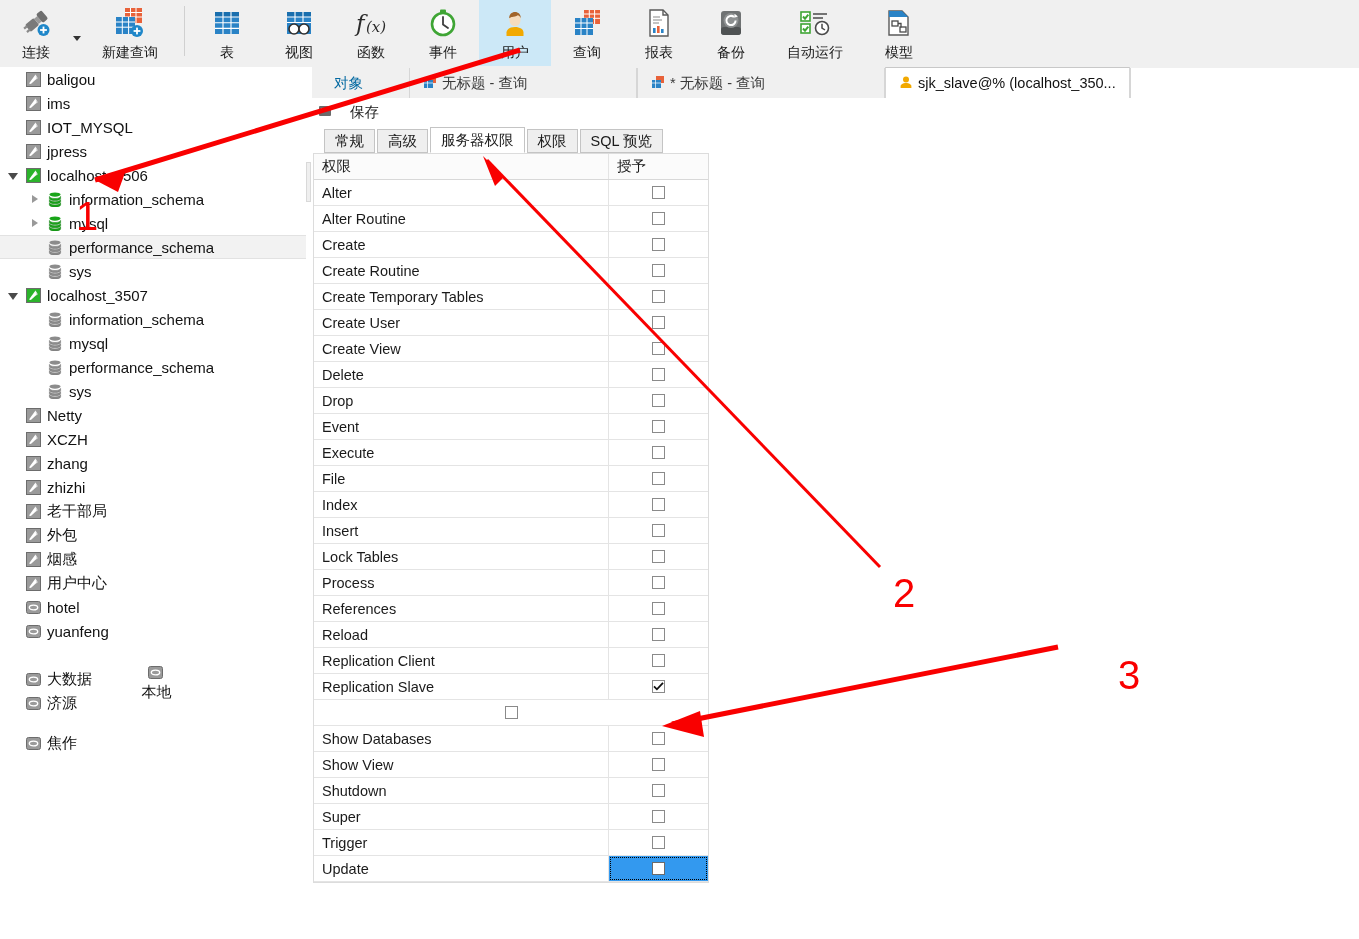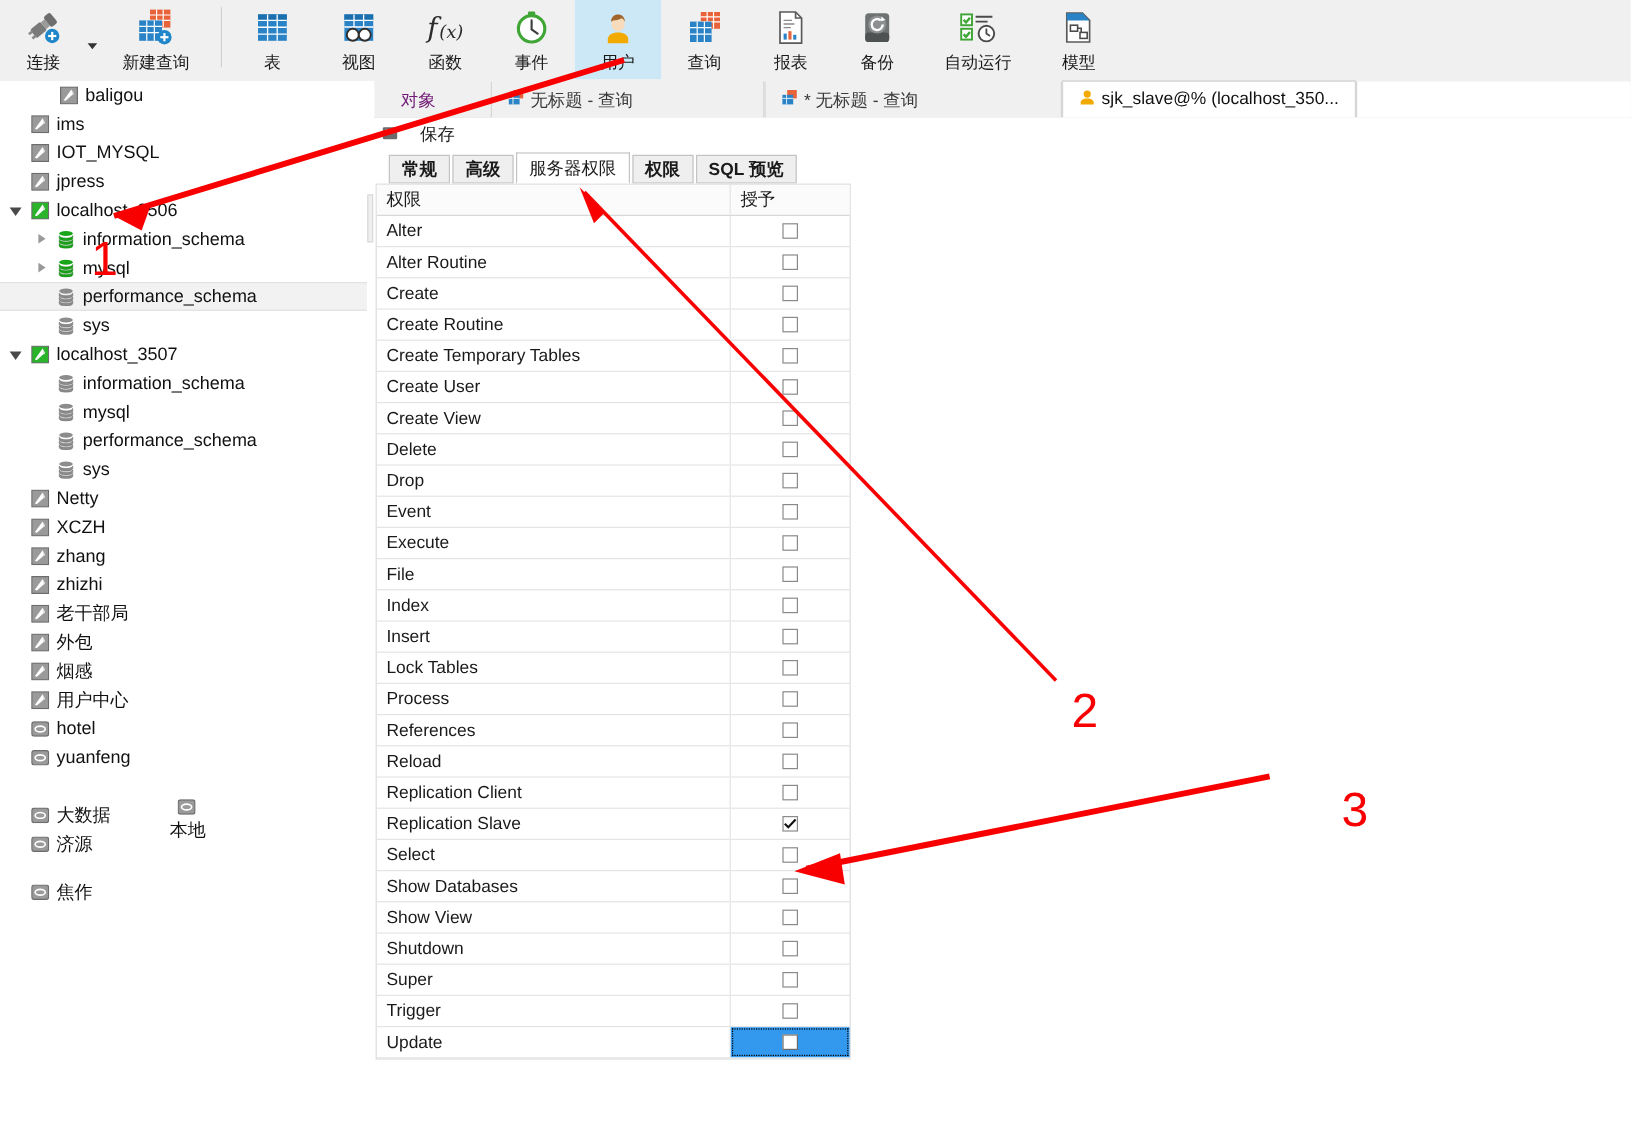--- a/index.html
+++ b/index.html
@@ -57,34 +57,34 @@
   
   .tabstrip{
     position:absolute;left:0;top:0;width:1047px;height:31px;
     background:#f0f0f0;border-bottom:1px solid #c8c8c8;display:flex;align-items:flex-end;
   }
   .doctab{
     height:30px;display:flex;align-items:center;gap:5px;padding:0 13px;
     font-size:14.5px;color:#3a3a3a;box-sizing:border-box;cursor:default;white-space:nowrap;
     border-left:1px solid #d6d6d6;border-right:1px solid #d6d6d6;background:#f0f0f0;
   }
-  .doctab.plain{border:none;background:transparent;color:#701a75;}
+  .doctab.plain{border:none;background:transparent;color:#0369a1;}
   .doctab.active{background:#ffffff;border-top:1px solid #c8c8c8;height:31px;color:#111;}
   .tabfill{flex:1;border-left:1px solid #d6d6d6;height:30px;background:#ffffff;}
 
   
   .savebar{position:absolute;left:0;top:31px;width:1047px;height:29px;background:#ffffff;display:flex;align-items:center;}
   .save-btn{display:flex;align-items:center;gap:18px;padding:2px 8px 2px 6px;font-size:14.5px;color:#222;cursor:default;}
 
   
   .innertabs{position:absolute;left:12px;top:60px;height:26px;display:flex;align-items:flex-end;}
   .itab{
     height:24px;padding:0 10px;display:flex;align-items:center;justify-content:center;
     font-size:14.5px;color:#1a1a1a;background:#efefef;border:1px solid #c4c4c4;
-    box-sizing:border-box;margin-right:2px;cursor:default;white-space:nowrap;font-weight:bold;
+    box-sizing:border-box;margin-right:2px;cursor:default;white-space:nowrap;
   }
   .itab.active{background:#ffffff;height:26px;border-bottom-color:#ffffff;font-weight:normal;}
 
   
   .ptable{position:absolute;left:1px;top:86px;width:396px;background:#ffffff;border:1px solid #dcdcdc;box-sizing:border-box;}
   .prow{display:flex;height:26px;box-sizing:border-box;border-bottom:1px solid #e4e4e4;}
   .prow.head{height:26px;background:#fbfbfb;border-bottom:1px solid #d8d8d8;}
   .pc-name{width:295px;flex:0 0 295px;display:flex;align-items:center;padding-left:8px;
            font-size:14.5px;color:#1a1a1a;box-sizing:border-box;border-right:1px solid #e4e4e4;}
   .pc-grant{flex:1;display:flex;align-items:center;justify-content:center;box-sizing:border-box;position:relative;}
@@ -280,21 +280,21 @@
           <rect x="15" y="19" width="6" height="5" fill="#fff" stroke="#4a4a4a" stroke-width="1.3"></rect>
           <path d="M13 15.5h3v4" fill="none" stroke="#4a4a4a" stroke-width="1.3"></path>
         </svg>
       </span>
       <span class="tb-lbl">模型</span>
     </div>
   </div>
 
   <div class="sidebar">
     <div id="tree-host">
-        <div class="tree-row" style="padding-left: 4px; margin-left: 24px;">
+        <div class="tree-row" style="padding-left: 4px;">
           <span class="tw"></span>
           <span class="ti">
             <svg width="15" height="15" viewBox="0 0 15 15">
               <rect x="0.5" y="0.5" width="14" height="14" fill="#9a9a9a" stroke="#6c6c6c"></rect>
               <path d="M3 11.5 L9.5 2.5 L11.5 6 L4.8 12z" fill="#fff"></path>
               <path d="M9.3 2.6 L11.6 6.2 L10.6 7.6z" fill="#d8d8d8"></path>
             </svg>
           </span>
           <span class="tlabel">baligou</span>
         </div>
@@ -796,21 +796,20 @@
             <div class="pc-name">Replication Slave</div>
             <div class="pc-grant">
               <span class="cbx">
                 <svg width="11" height="9" viewBox="0 0 11 9">
                   <path d="M1 4.4 L3.9 7.3 L10 0.9" stroke="#111" stroke-width="1.8" fill="none"></path>
                 </svg>
               </span>
             </div>
           </div>
           <div class="prow">
-            <div class="pc-name">Select</div>
             <div class="pc-grant">
               <span class="cbx"></span>
             </div>
           </div>
           <div class="prow">
             <div class="pc-name">Show Databases</div>
             <div class="pc-grant">
               <span class="cbx"></span>
             </div>
           </div>

